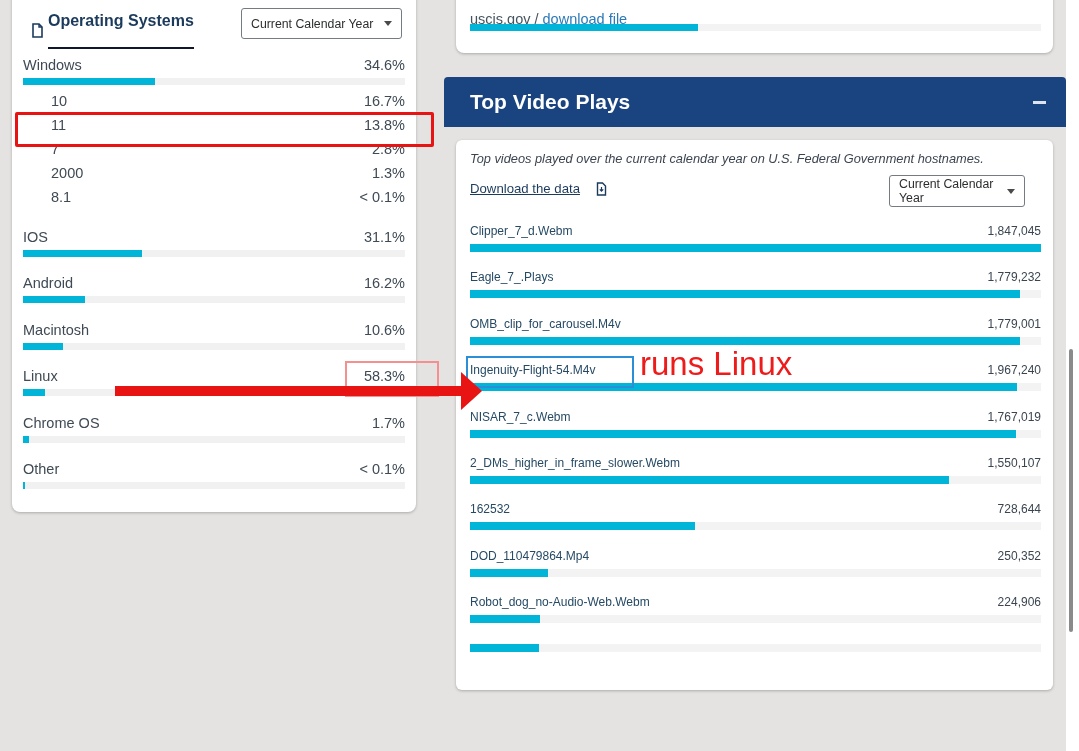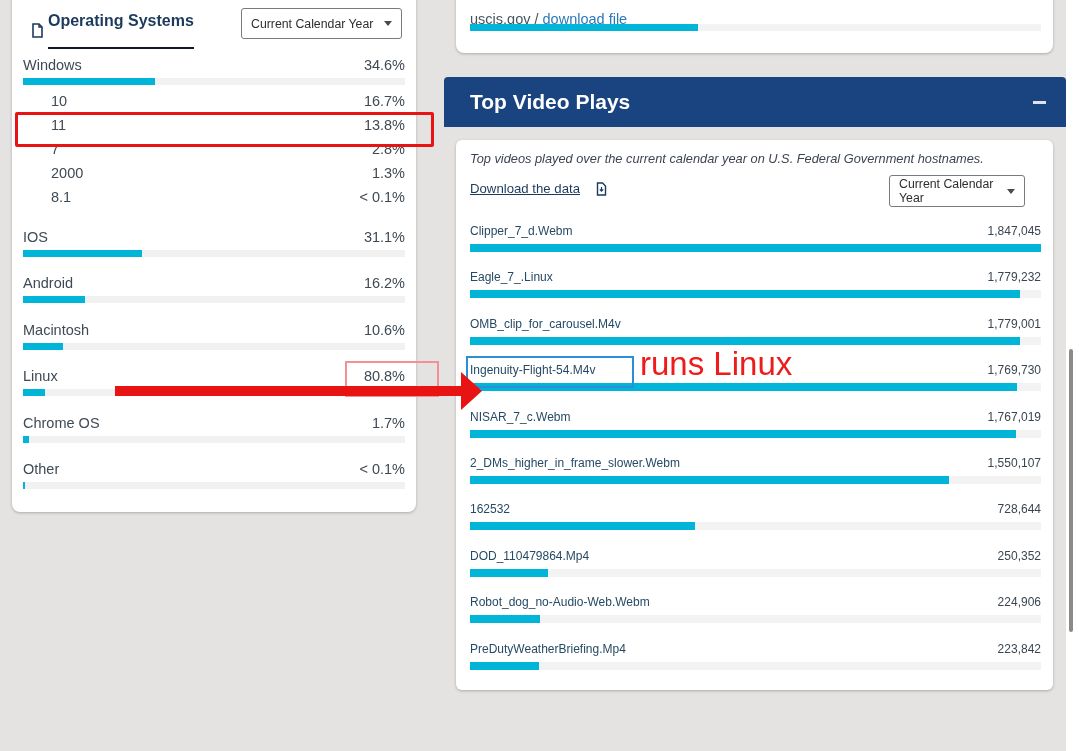--- a/index.html
+++ b/index.html
@@ -153,21 +153,21 @@
             <span class="os-label">Macintosh</span>
             <span class="os-value">10.6%</span>
           </div>
           <div class="bar">
             <div class="fill" style="width: 40.492px;"></div>
           </div>
         </div>
         <div class="os-row" style="top: 377px;">
           <div class="row-line">
             <span class="os-label">Linux</span>
-            <span class="os-value">80.8%</span>
+            <span class="os-value">58.3%</span>
           </div>
           <div class="bar">
             <div class="fill" style="width: 22.156px;"></div>
           </div>
         </div>
         <div class="os-row" style="top: 424px;">
           <div class="row-line">
             <span class="os-label">Chrome OS</span>
             <span class="os-value">1.7%</span>
           </div>
@@ -221,40 +221,40 @@
           <div class="row-line">
             <span class="v-label">Clipper_7_d.Webm</span>
             <span class="v-value">1,847,045</span>
           </div>
           <div class="bar">
             <div class="fill" style="width: 100%;"></div>
           </div>
         </div>
         <div class="v-row" style="top: 128px;">
           <div class="row-line">
-            <span class="v-label">Eagle_7_.Linux</span>
+            <span class="v-label">Eagle_7_.Plays</span>
             <span class="v-value">1,779,232</span>
           </div>
           <div class="bar">
             <div class="fill" style="width: 96.3%;"></div>
           </div>
         </div>
         <div class="v-row" style="top: 175px;">
           <div class="row-line">
             <span class="v-label">OMB_clip_for_carousel.M4v</span>
             <span class="v-value">1,779,001</span>
           </div>
           <div class="bar">
             <div class="fill" style="width: 96.3%;"></div>
           </div>
         </div>
         <div class="v-row" style="top: 221px;">
           <div class="row-line">
             <span class="v-label">Ingenuity-Flight-54.M4v</span>
-            <span class="v-value">1,769,730</span>
+            <span class="v-value">1,967,240</span>
           </div>
           <div class="bar">
             <div class="fill" style="width: 95.8%;"></div>
           </div>
         </div>
         <div class="v-row" style="top: 268px;">
           <div class="row-line">
             <span class="v-label">NISAR_7_c.Webm</span>
             <span class="v-value">1,767,019</span>
           </div>
@@ -292,24 +292,20 @@
         <div class="v-row" style="top: 453px;">
           <div class="row-line">
             <span class="v-label">Robot_dog_no-Audio-Web.Webm</span>
             <span class="v-value">224,906</span>
           </div>
           <div class="bar">
             <div class="fill" style="width: 12.2%;"></div>
           </div>
         </div>
         <div class="v-row" style="top: 500px;">
-          <div class="row-line">
-            <span class="v-label">PreDutyWeatherBriefing.Mp4</span>
-            <span class="v-value">223,842</span>
-          </div>
           <div class="bar">
             <div class="fill" style="width: 12.1%;"></div>
           </div>
         </div>
       </div>
   </div>
 
   <div class="red-box"></div>
   <div class="salmon-box"></div>
   <div class="blue-box"></div>

